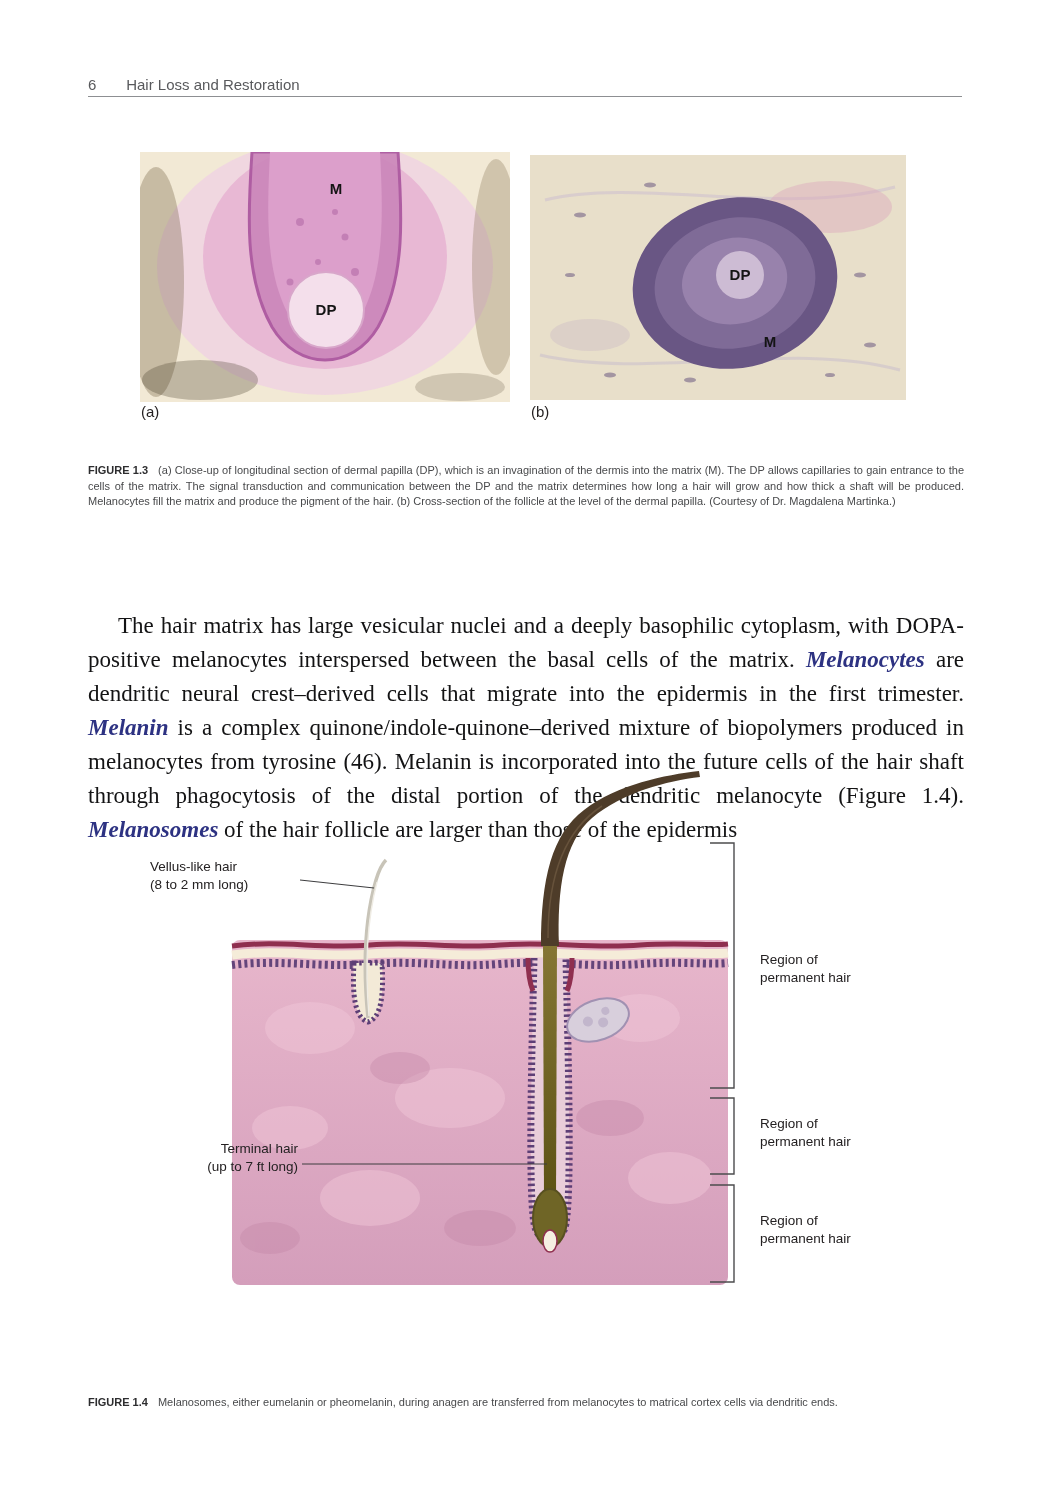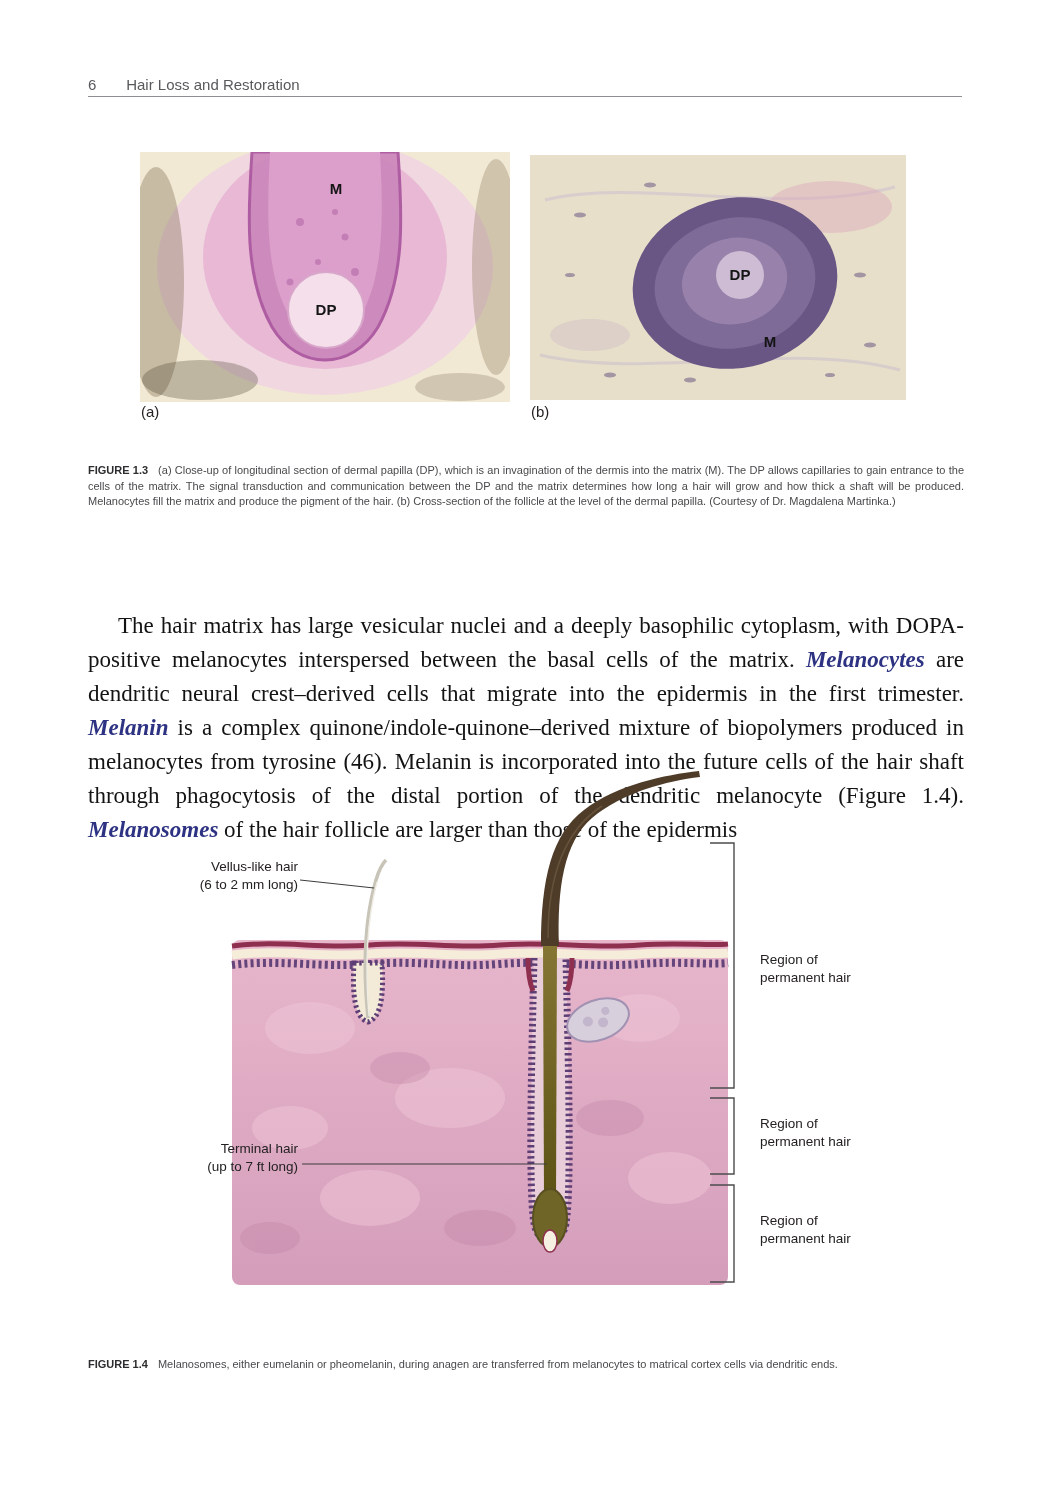--- a/index.html
+++ b/index.html
@@ -20,36 +20,36 @@
   .panel-letter.a { left:141px; top:403px; }
   .panel-letter.b { left:531px; top:403px; }
   .micro-label { font-family:"Liberation Sans",sans-serif; font-weight:bold;
                  font-size:15px; fill:#141414; }
 
   
   .fig-caption { position:absolute; left:88px; width:876px; font-size:11px;
                  line-height:1.42; color:#48494b; text-align:justify; }
   .fig-caption .cap-label { font-weight:bold; color:#2d2d2f; margin-right:10px; }
   .cap-13 { top:452px; }
-  .cap-14 { top:1346px; }
+  .cap-14 { top:1384px; }
 
   
   .body-par { position:absolute; left:88px; top:586px; width:876px;
               font-family:"Liberation Serif",serif; font-size:23px;
               line-height:1.48; color:#131314; text-align:justify;
               text-indent:30px; }
   .key-term { font-style:italic; font-weight:bold; color:#2d3282; }
 
   
   .diagram { position:absolute; left:150px; top:768px; width:760px; height:545px; }
   .diagram svg { position:absolute; left:0; top:0; }
   .diag-label { position:absolute; font-size:13.5px; line-height:1.35;
                 color:#242122; }
   .diag-label span { display:block; }
-  .lbl-vellus   { left:0;    top:90px;  width:148px; text-align:right; }
+  .lbl-vellus   { left:0;    top:90px;  width:148px; text-align:left; }
   .lbl-terminal { left:0;    top:372px; width:148px; text-align:right; }
   .lbl-region-1 { left:610px; top:183px; width:140px; }
   .lbl-region-2 { left:610px; top:347px; width:140px; }
   .lbl-region-3 { left:610px; top:444px; width:140px; }
 </style>
 </head>
 <body>
 
 <div class="page">
 
@@ -182,21 +182,21 @@
       <line x1="150" y1="112" x2="224" y2="120" stroke="#3c3c3e" stroke-width="1"></line>
       <line x1="152" y1="396" x2="397" y2="396" stroke="#3c3c3e" stroke-width="1"></line>
 
       <path d="M560,75 h24 v245 h-24" stroke="#4c4c4e" stroke-width="1.4" fill="none"></path>
       <path d="M560,330 h24 v76 h-24" stroke="#4c4c4e" stroke-width="1.4" fill="none"></path>
       <path d="M560,417 h24 v97 h-24" stroke="#4c4c4e" stroke-width="1.4" fill="none"></path>
     </svg>
 
     <div class="diag-label lbl-vellus">
       <span>Vellus-like hair</span>
-      <span>(6 to 2 mm long)</span>
+      <span>(8 to 2 mm long)</span>
     </div>
     <div class="diag-label lbl-terminal">
       <span>Terminal hair</span>
       <span>(up to 7 ft long)</span>
     </div>
     <div class="diag-label lbl-region-1">
       <span>Region of</span>
       <span>permanent hair</span>
     </div>
     <div class="diag-label lbl-region-2">

